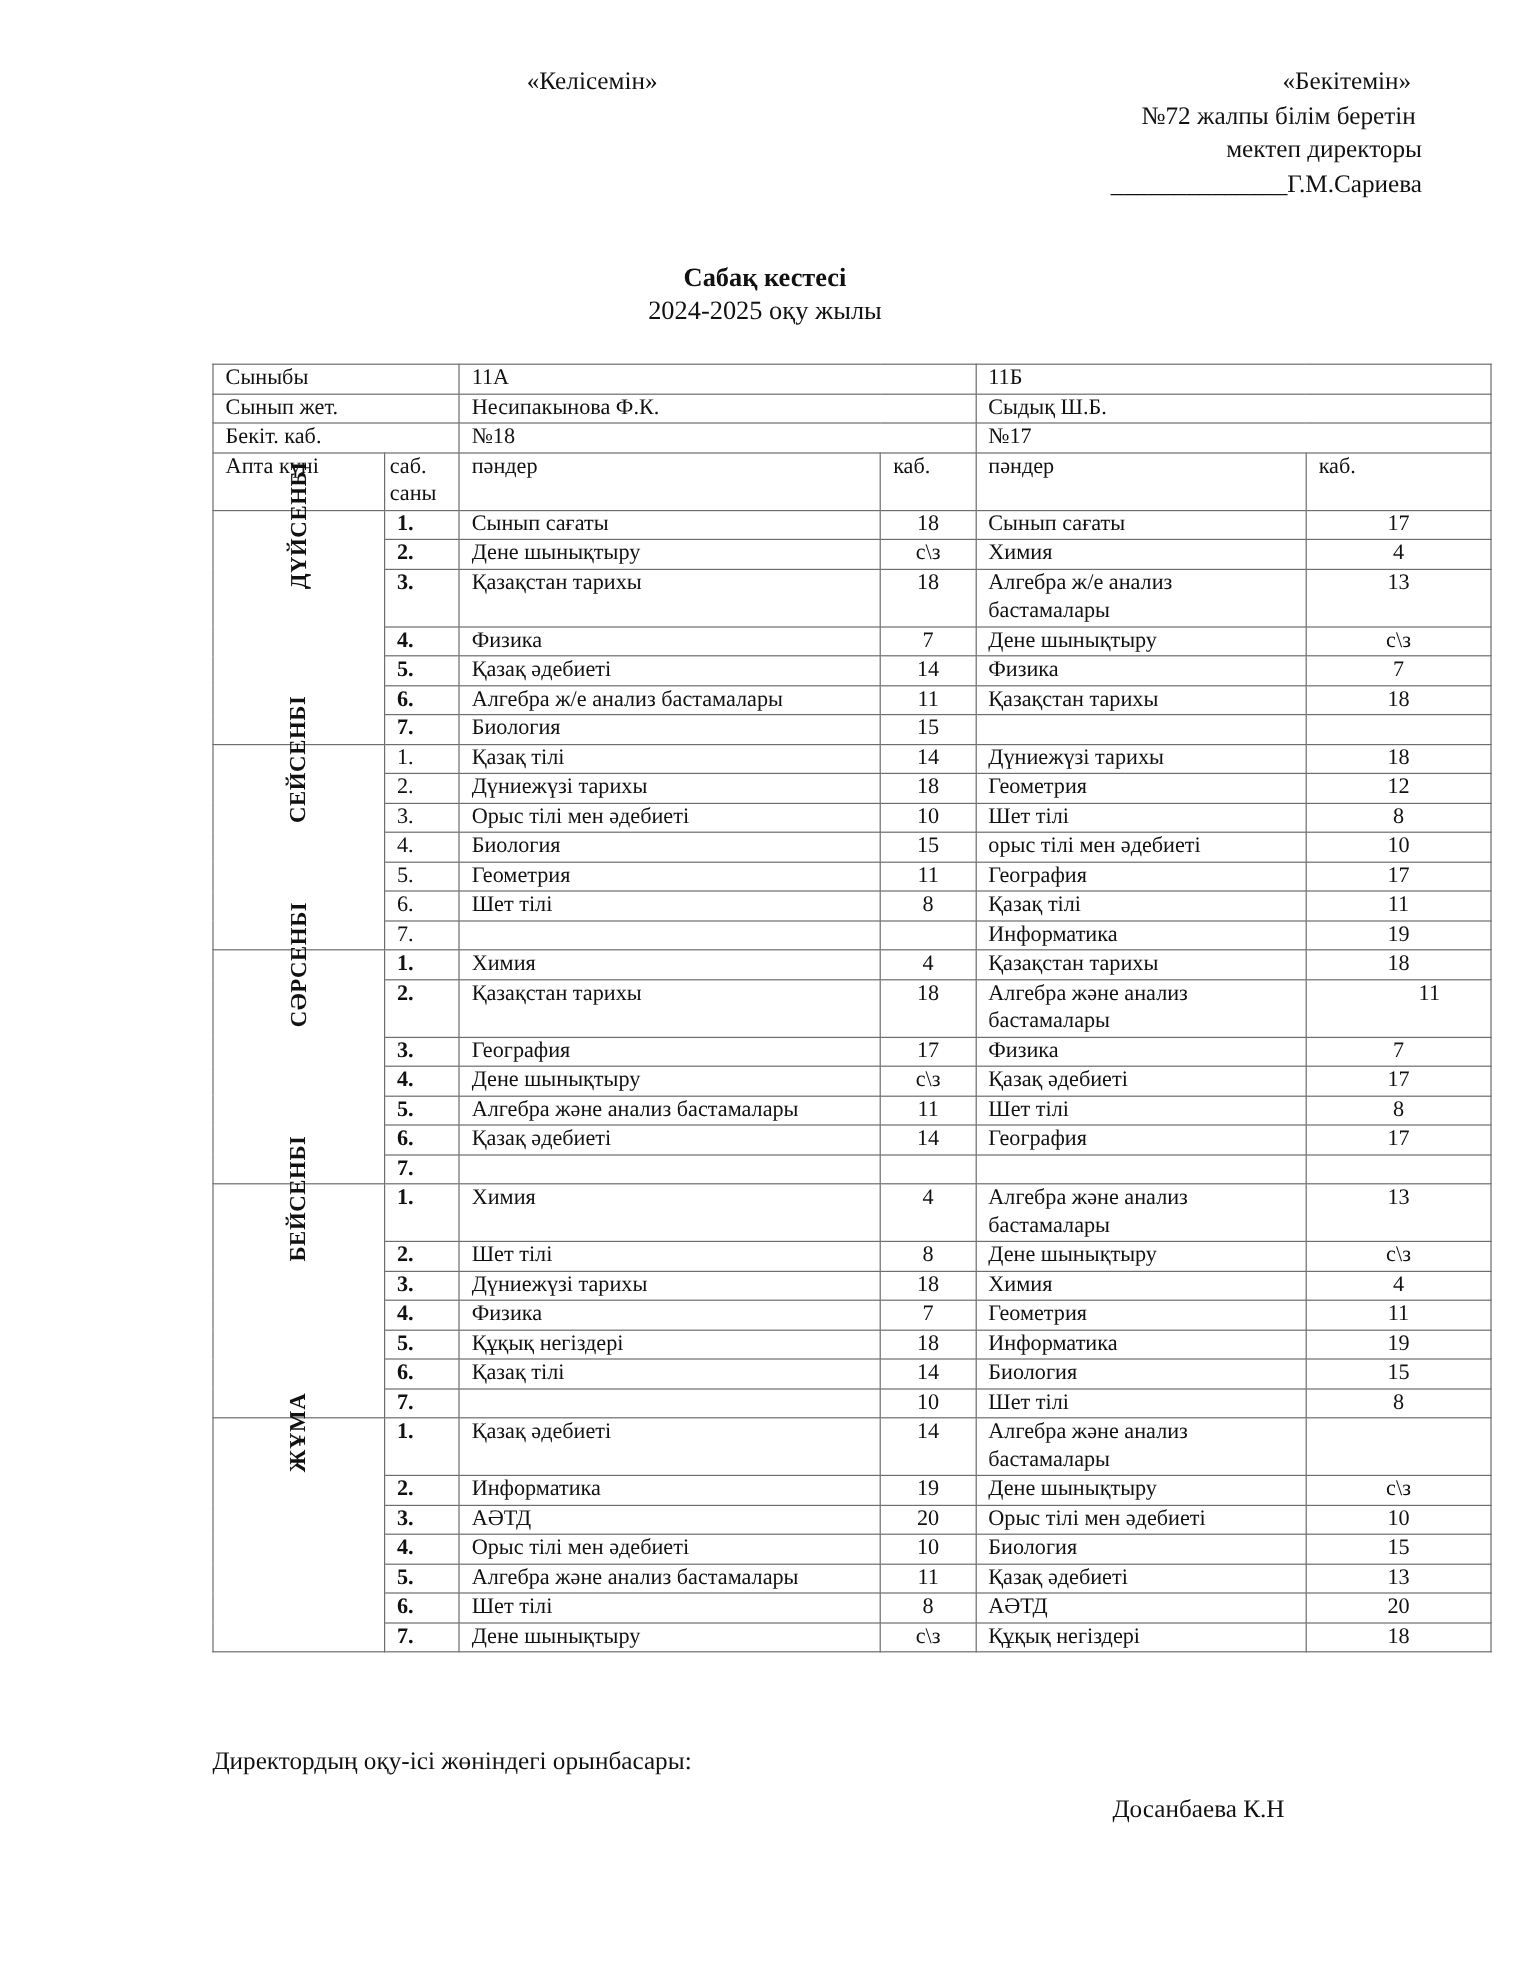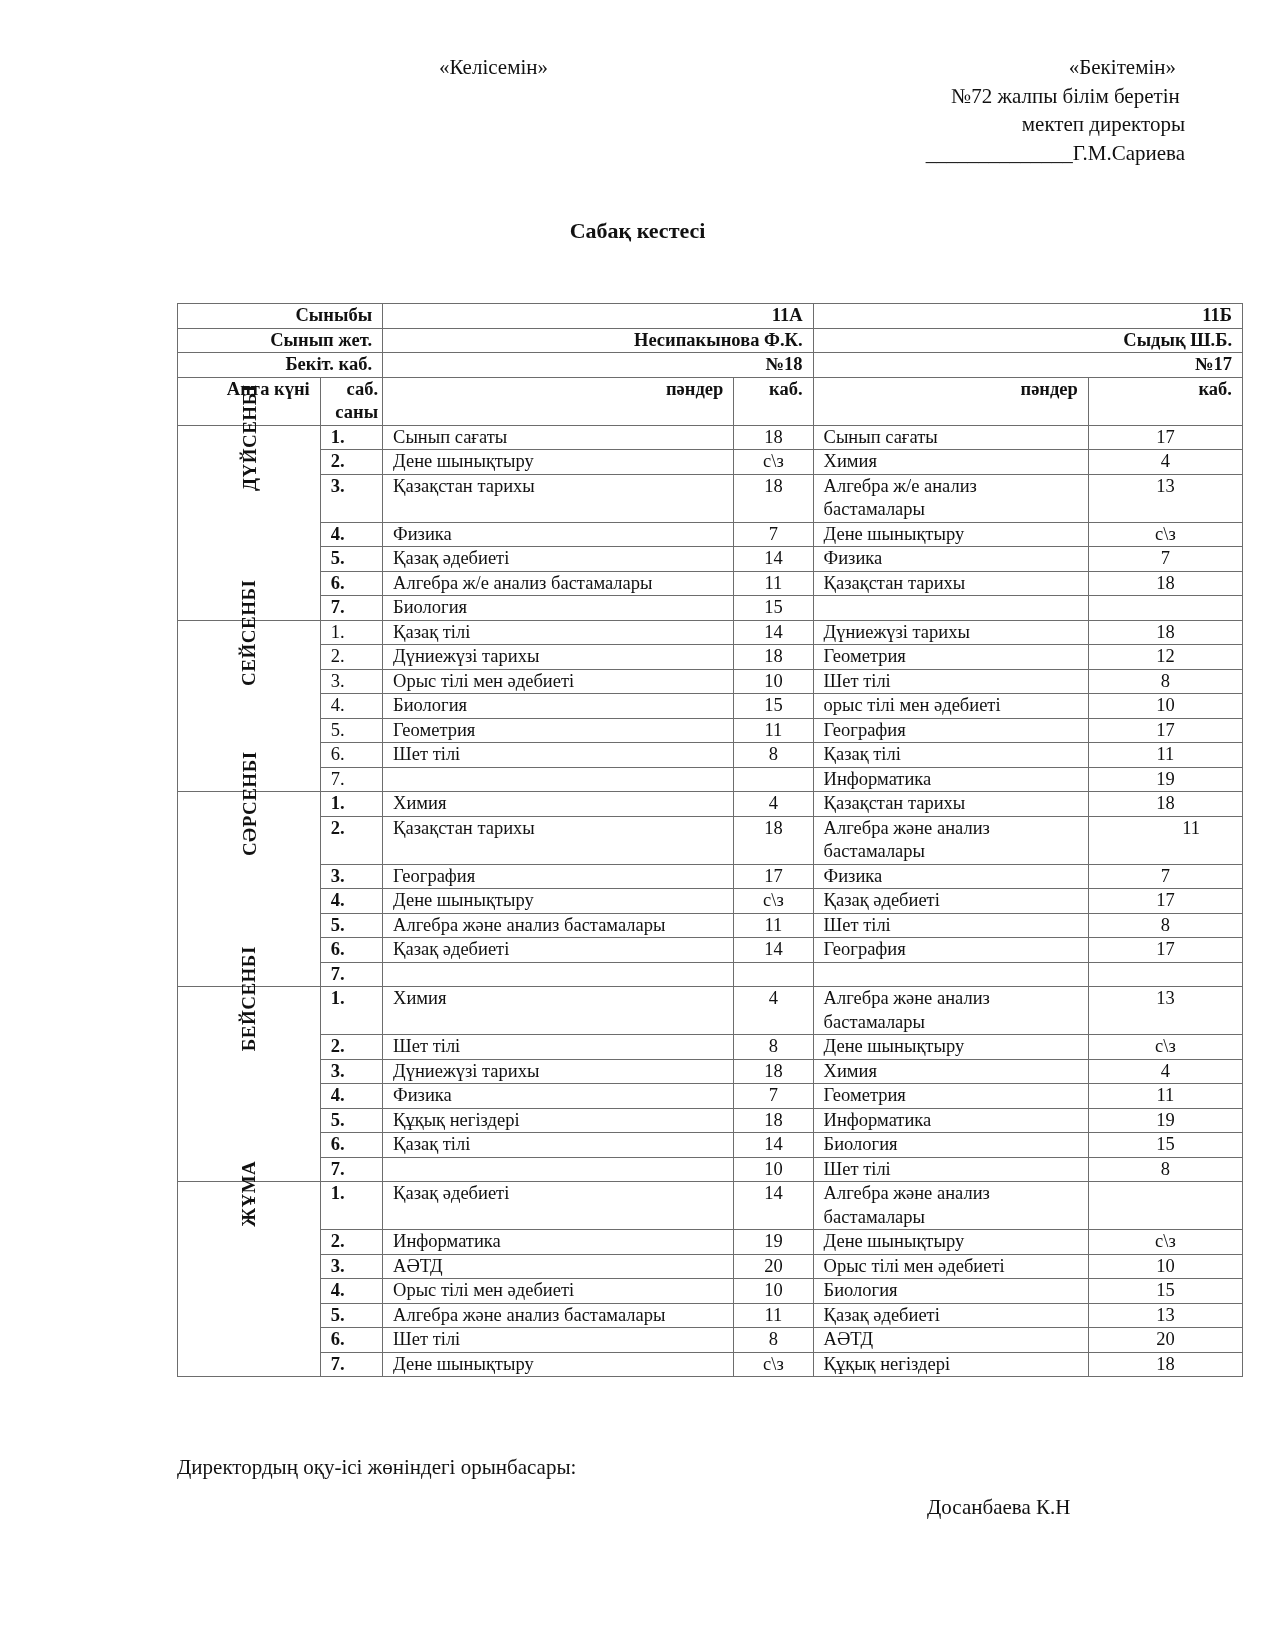--- a/index.html
+++ b/index.html
@@ -11,21 +11,21 @@
   #hdr-right { left:820px; top:53px; width:365px; text-align:right; }
   .title-block { position:absolute; left:0; width:1275px; top:217px; text-align:center;
                  font-size:22px; line-height:28px; }
   .title-block .t { font-weight:bold; }
   table.sched { position:absolute; left:177px; top:303px; width:1066px;
                 border-collapse:collapse; table-layout:fixed; font-size:18.5px; }
   table.sched td { border:1.6px solid #6d6d6d; padding:0 10px; vertical-align:top;
                    line-height:23.5px; height:23.5px; }
   .c-day { width:126px; } .c-num { width:55px; } .c-sub1 { width:310px; }
   .c-cab1 { width:70px; } .c-sub2 { width:243px; } .c-cab2 { width:136px; }
-  td.hd { font-weight:bold; text-align:right; }
+  td.hd { font-weight:normal; text-align:left; }
   td.num { padding-left:12px; }
   td.num.b { font-weight:bold; }
   td.cab { text-align:center; padding:0 4px; }
   td.cab.shift { text-align:right; padding-right:42px; }
   td.day { vertical-align:middle; text-align:center; padding:0; position:relative; }
   td.day .vt { display:inline-block; transform:rotate(-90deg); font-weight:bold;
                white-space:nowrap; font-size:19px; letter-spacing:0.5px; }
   .footer { position:absolute; top:1455px; font-size:21px; white-space:nowrap; }
   #footer-left { left:177px; } #footer-right { left:927px;margin-top:40px; }
 </style>
@@ -38,20 +38,21 @@
 
 <div class="hdr" id="hdr-right">
   <div style="padding-right:9px">«Бекітемін»</div>
   <div style="white-space:pre">№72 жалпы білім беретін </div>
   <div>мектеп директоры</div>
   <div>______________Г.М.Сариева</div>
 </div>
 
 <div class="title-block">
   <div class="t">Сабақ кестесі</div>
+  <div>2024-2025 оқу жылы</div>
 </div>
 
 <table class="sched" id="sched">
   <colgroup>
     <col class="c-day">
       <col class="c-num">
       <col class="c-sub1">
       <col class="c-cab1">
       <col class="c-sub2">
       <col class="c-cab2">

